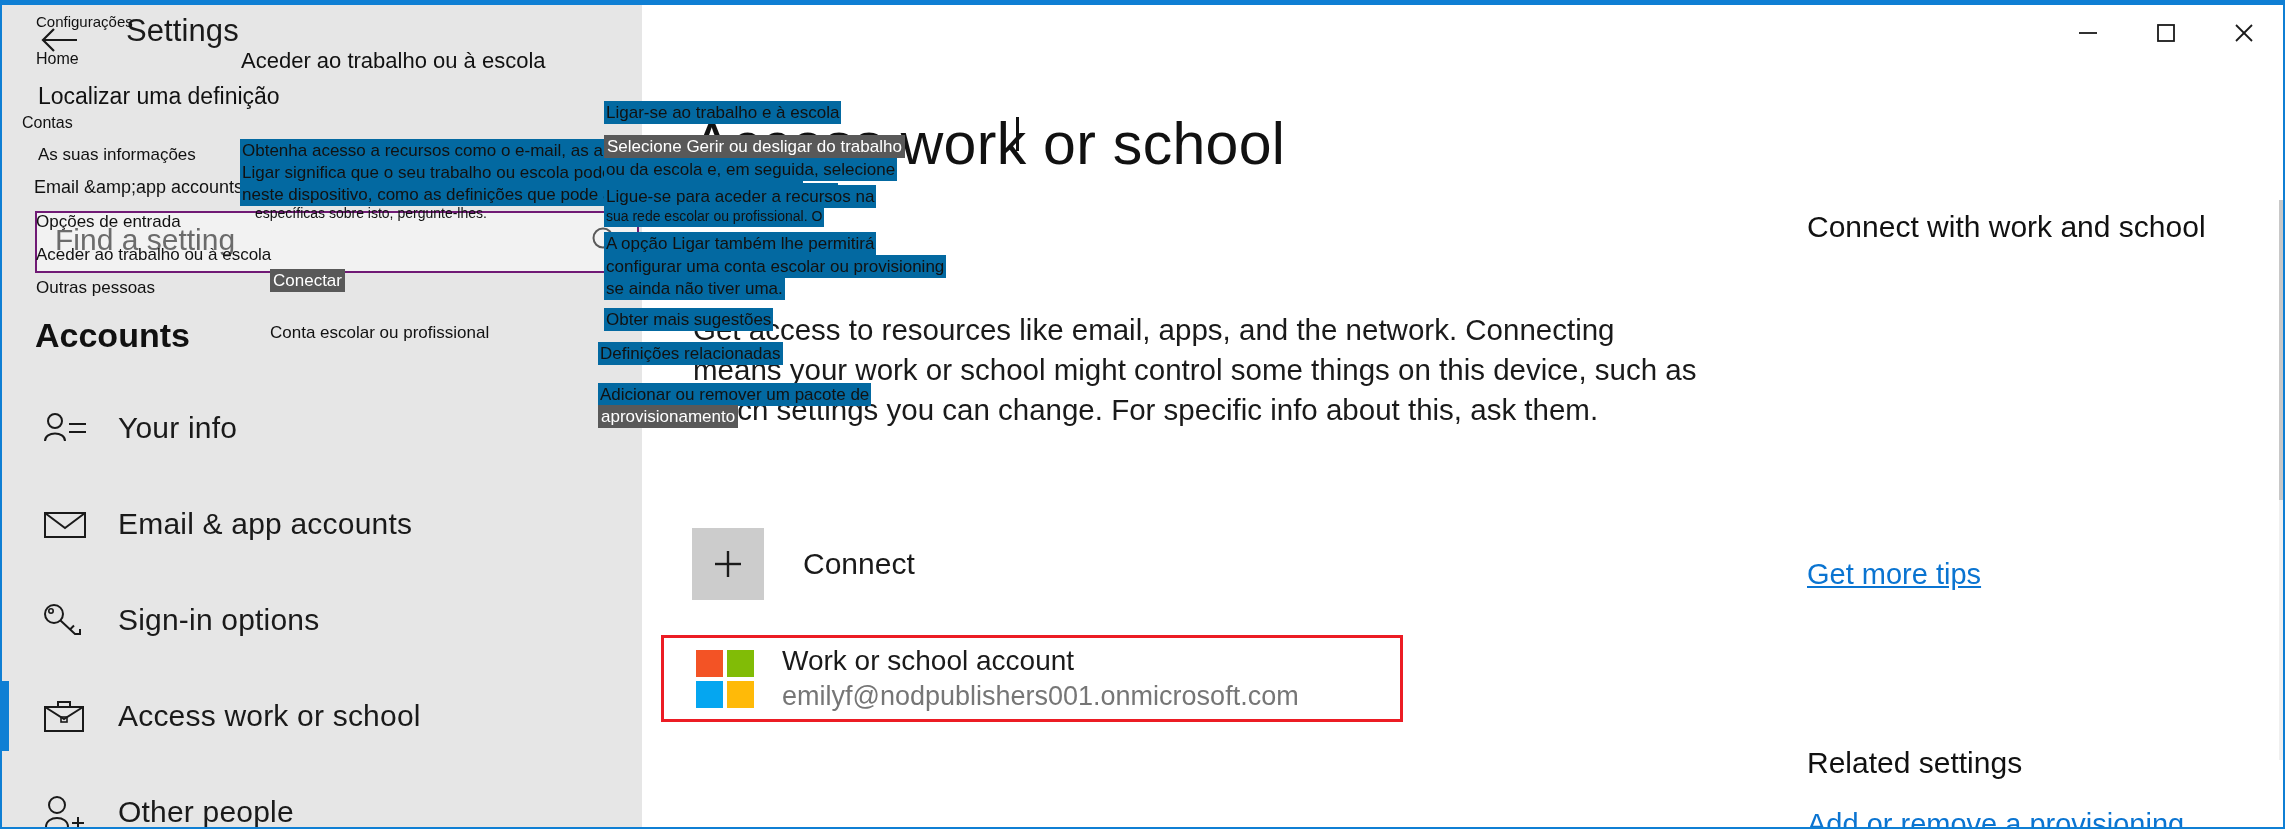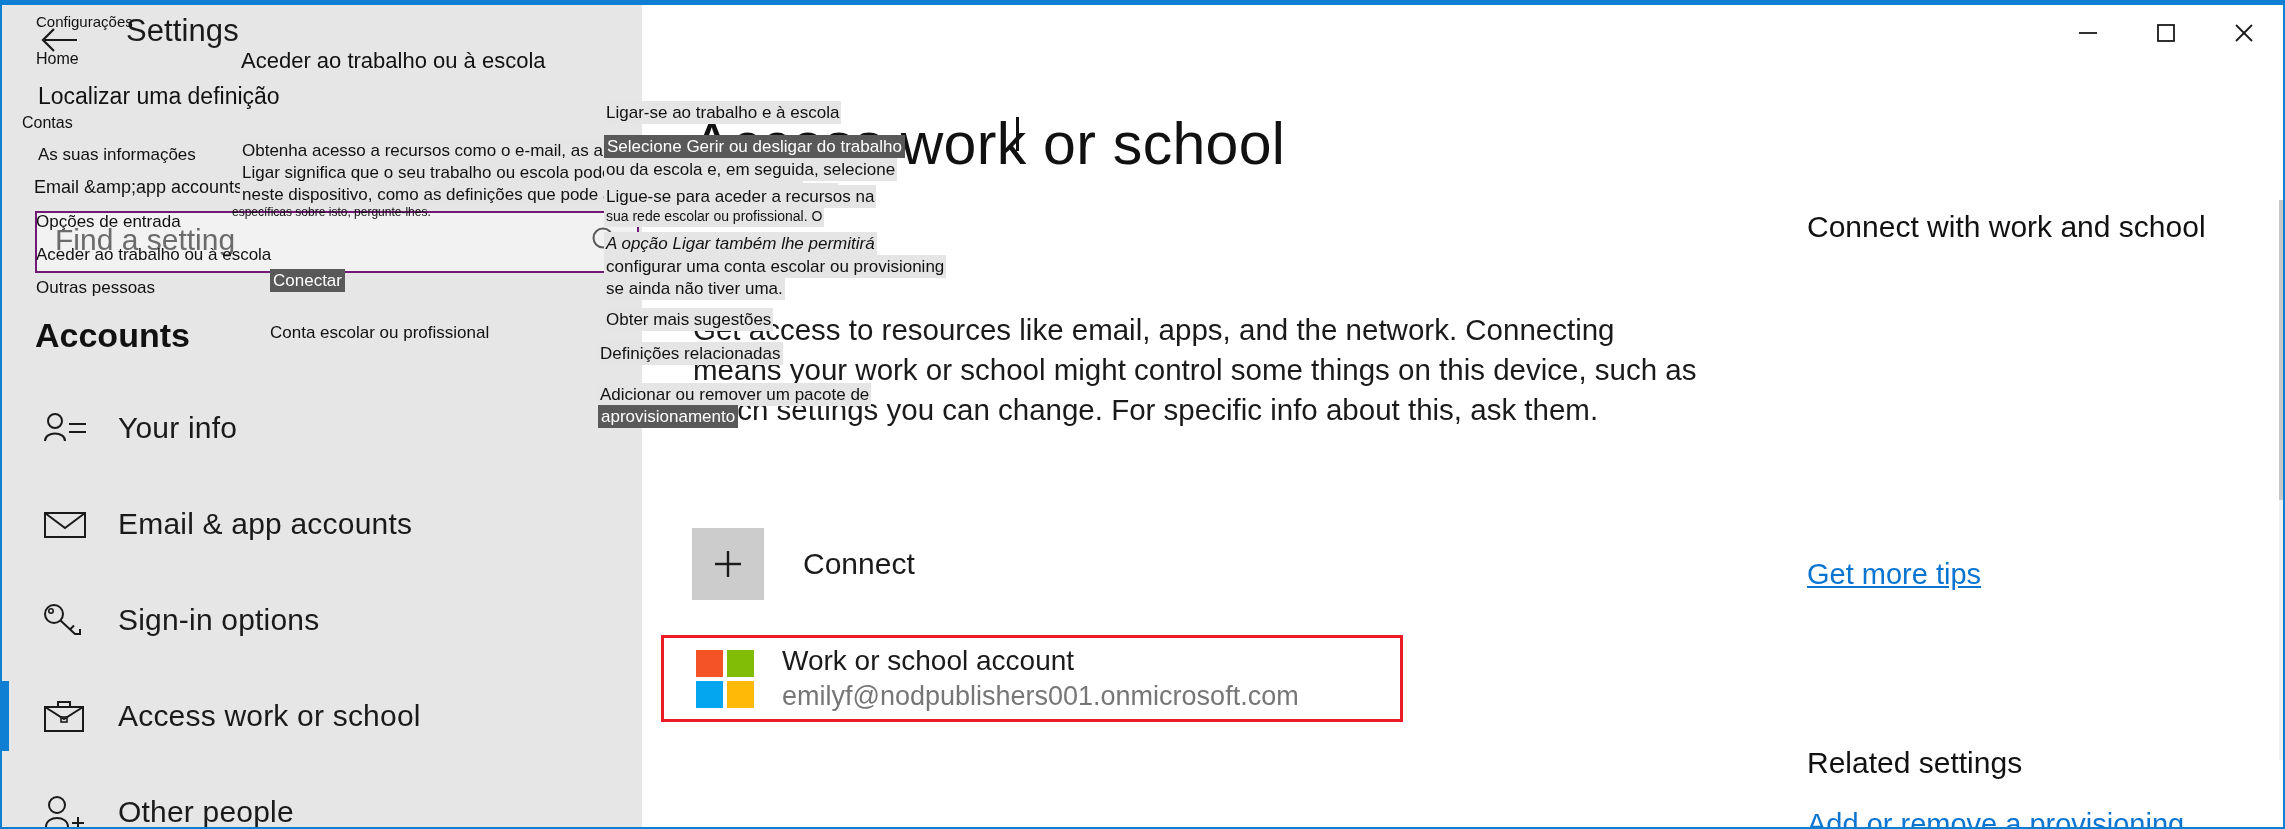--- a/index.html
+++ b/index.html
@@ -194,21 +194,21 @@
     color: #111;
     white-space: nowrap;
     line-height: 1.25;
   }
   .ov.hl {
     background: #595959;
     color: #ffffff;
     padding: 1px 3px;
   }
   .ov.band {
-    background: #e5e5e5;
+    background: #0369a1;
     padding: 1px 2px;
   }
   .ov.band-grey {
     background: #e6e6e6;
     padding: 1px 2px;
   }
   .ov-caret {
     position: absolute;
     width: 3px; background: #111;
   }
@@ -376,29 +376,29 @@
       <div class="ov" style="left: 20px; top: 108px; font-size: 16px; text-align: center;">Contas</div>
       <div class="ov band-grey" style="left: 34px; top: 138px; font-size: 17px;">As suas informações</div>
       <div class="ov band-grey" style="left: 30px; top: 170px; font-size: 18px;">Email &amp;amp;app accounts</div>
       <div class="ov" style="left: 34px; top: 206px; font-size: 17px;">Opções de entrada</div>
       <div class="ov" style="left: 34px; top: 239px; font-size: 17px;">Aceder ao trabalho ou à escola</div>
       <div class="ov" style="left: 34px; top: 272px; font-size: 17px;">Outras pessoas</div>
       <div class="ov band-grey" style="left: 237px; top: 41px; font-size: 22px;">Aceder ao trabalho ou à escola</div>
       <div class="ov band" style="left: 238px; top: 134px; font-size: 17px;">Obtenha acesso a recursos como o e-mail, as aplicações e a rede.</div>
       <div class="ov band" style="left: 238px; top: 156px; font-size: 17px;">Ligar significa que o seu trabalho ou escola pode controlar alguns aspetos</div>
       <div class="ov band" style="left: 238px; top: 178px; font-size: 17px;">neste dispositivo, como as definições que pode alterar. Para obter informações</div>
-      <div class="ov" style="left: 230px; top: 200px; font-size: 12px;">específicas sobre isto, pergunte-lhes.</div>
+      <div class="ov" style="left: 253px; top: 200px; font-size: 14px;">específicas sobre isto, pergunte-lhes.</div>
       <div class="ov hl" style="left: 268px; top: 264px; font-size: 17px;">Conectar</div>
       <div class="ov" style="left: 268px; top: 317px; font-size: 17px;">Conta escolar ou profissional</div>
       <div class="ov band" style="left: 602px; top: 96px; font-size: 17px;">Ligar-se ao trabalho e à escola</div>
       <div class="ov hl" style="left: 602px; top: 130px; font-size: 17px;">Selecione Gerir ou desligar do trabalho</div>
       <div class="ov band" style="left: 602px; top: 153px; font-size: 17px;">ou da escola e, em seguida, selecione</div>
       <div class="ov band" style="left: 602px; top: 180px; font-size: 17px;">Ligue-se para aceder a recursos na</div>
       <div class="ov band" style="left: 602px; top: 202px; font-size: 14px;">sua rede escolar ou profissional. O</div>
-      <div class="ov band" style="left: 602px; top: 227px; font-size: 17px; font-style: italic;">A opção Ligar também lhe permitirá</div>
+      <div class="ov band" style="left: 602px; top: 227px; font-size: 17px;">A opção Ligar também lhe permitirá</div>
       <div class="ov band" style="left: 602px; top: 250px; font-size: 17px;">configurar uma conta escolar ou provisioning</div>
       <div class="ov band" style="left: 602px; top: 272px; font-size: 17px;">se ainda não tiver uma.</div>
       <div class="ov band" style="left: 602px; top: 303px; font-size: 17px;">Obter mais sugestões</div>
       <div class="ov band" style="left: 596px; top: 337px; font-size: 17px;">Definições relacionadas</div>
       <div class="ov band" style="left: 596px; top: 378px; font-size: 17px;">Adicionar ou remover um pacote de</div>
       <div class="ov hl" style="left: 596px; top: 400px; font-size: 17px;">aprovisionamento</div>
     </div>
   <div class="ov-caret" style="left:1014px; top:112px; height:34px;"></div>
 
 </div>

